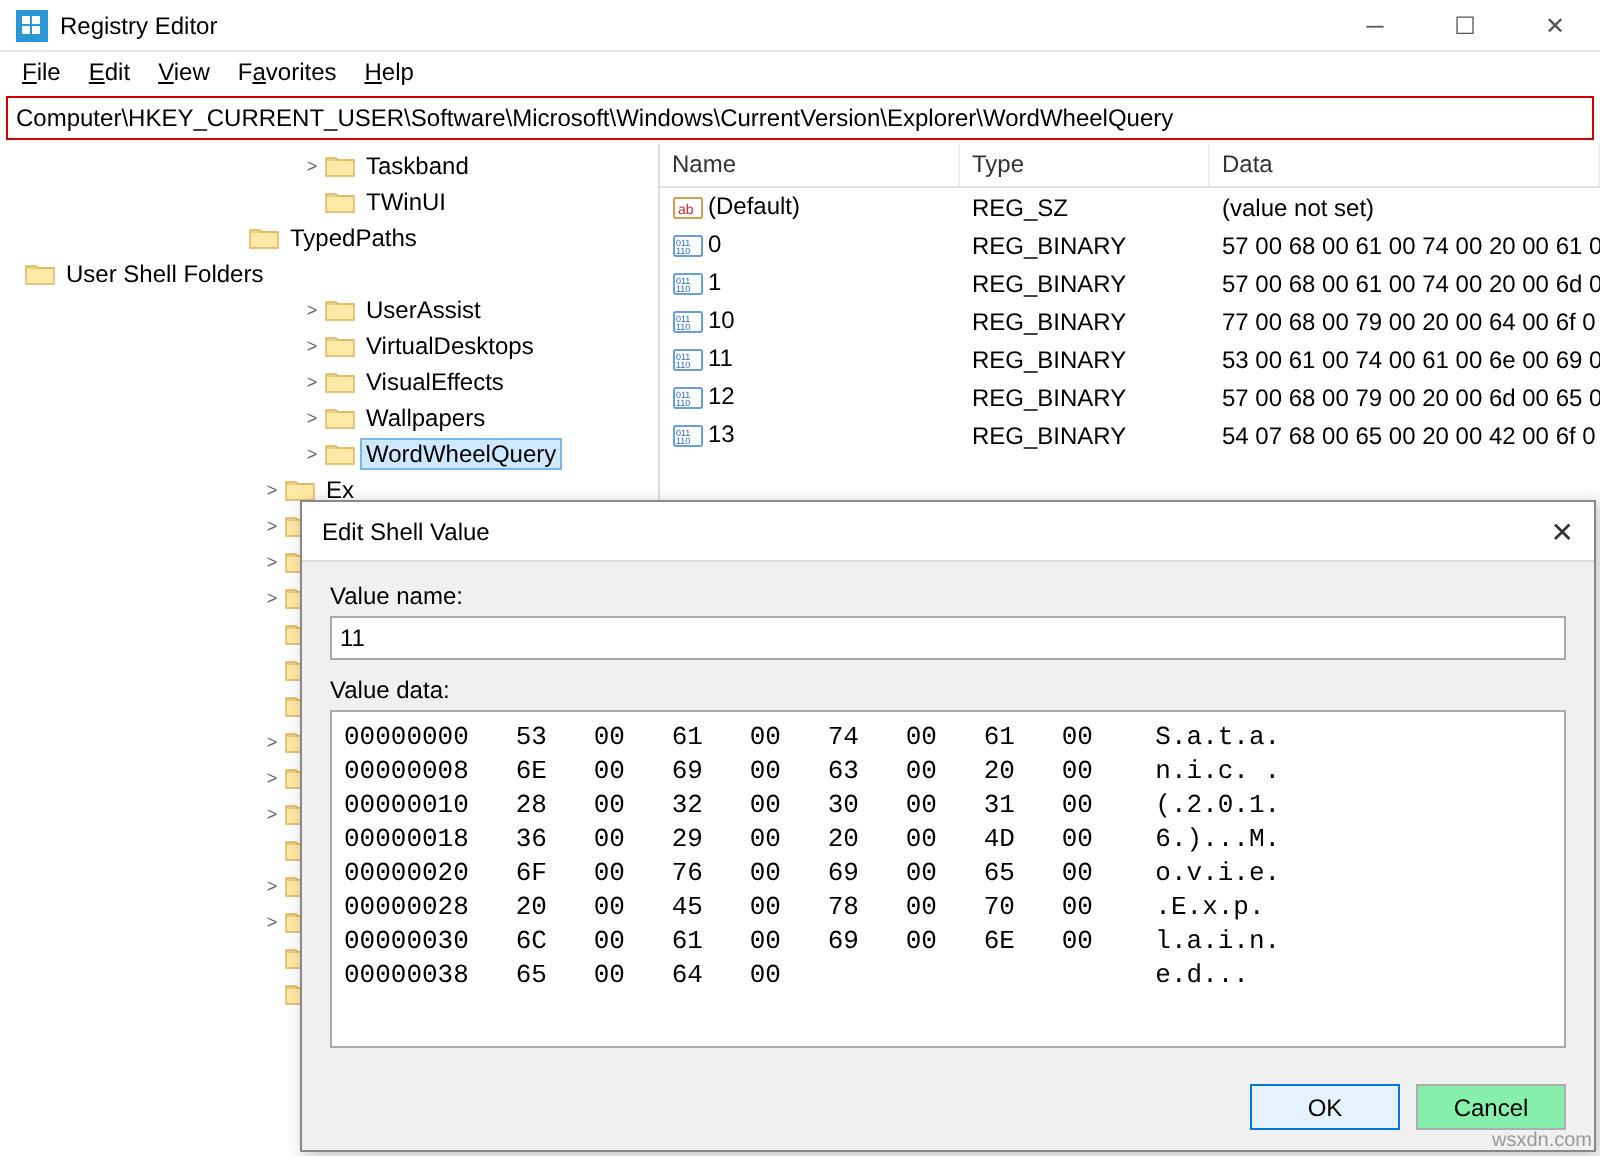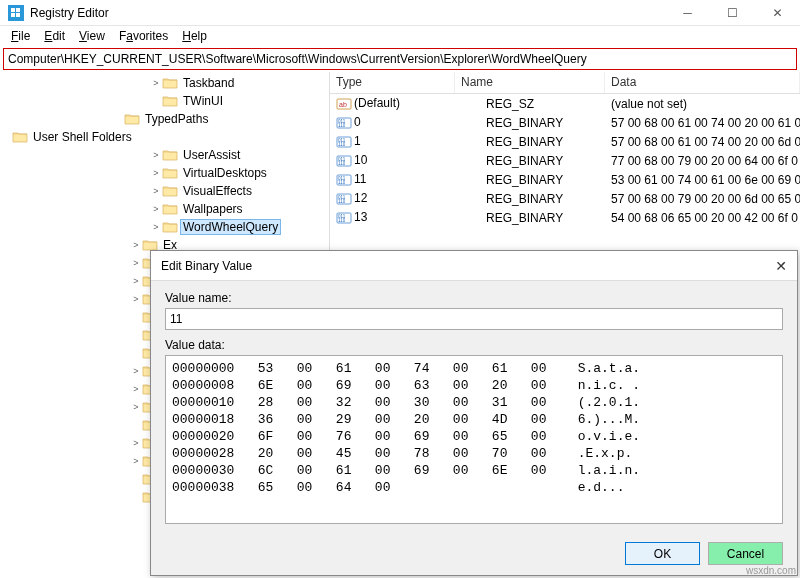--- a/index.html
+++ b/index.html
@@ -335,22 +335,22 @@
               <path d="M1 3 L1 12 L15 12 L15 4 L7 4 L6 3 Z" fill="#ffe9a6" stroke="#d9b35c" stroke-width="0.7"></path>
               <path d="M1 4 L15 4" stroke="#d9b35c" stroke-width="0.5"></path>
             </svg>
           </span>
           <span class="tree-label">Pe</span>
         </div>
       </div>
   </div>
   <div class="list-pane">
     <div class="list-head">
+      <div class="col col-name">Name</div>
       <div class="col col-type">Type</div>
-      <div class="col col-name">Name</div>
       <div class="col col-data">Data</div>
     </div>
     <div class="list-rows" id="list-rows">
         <div class="list-row">
           <div class="col col-name"><span class="val-icon">
               <svg viewBox="0 0 16 16">
                 <rect x="1" y="3" width="14" height="10" rx="1" fill="#fff" stroke="#d0a050"></rect>
                 <text x="3" y="11" font-size="7" fill="#c03030" font-family="Arial">ab</text>
               </svg>
             </span><span>(Default)</span></div>
@@ -414,29 +414,29 @@
         </div>
         <div class="list-row">
           <div class="col col-name"><span class="val-icon">
               <svg viewBox="0 0 16 16">
                 <rect x="1" y="3" width="14" height="10" rx="1" fill="#fff" stroke="#6a9ed8"></rect>
                 <text x="2" y="8" font-size="4.5" fill="#2a6dbb" font-family="Arial">011</text>
                 <text x="2" y="12" font-size="4.5" fill="#2a6dbb" font-family="Arial">110</text>
               </svg>
             </span><span>13</span></div>
           <div class="col col-type">REG_BINARY</div>
-          <div class="col col-data">54 00 68 06 65 00 20 00 42 00 6f 0</div>
+          <div class="col col-data">54 07 68 00 65 00 20 00 42 00 6f 0</div>
         </div>
       </div>
   </div>
 </div>
 
 <div class="dialog">
   <div class="dialog-title">
-    <span>Edit Binary Value</span>
+    <span>Edit Shell Value</span>
     <span class="close">✕</span>
   </div>
   <div class="dialog-body">
     <div class="field-label">Value name:</div>
     <input class="text-input" readonly="" value="11" style="">
     <div class="field-label">Value data:</div>
     <div class="hex-area" id="hex-area">00000000   53   00   61   00   74   00   61   00    S.a.t.a.
 00000008   6E   00   69   00   63   00   20   00    n.i.c. .
 00000010   28   00   32   00   30   00   31   00    (.2.0.1.
 00000018   36   00   29   00   20   00   4D   00    6.)...M.

